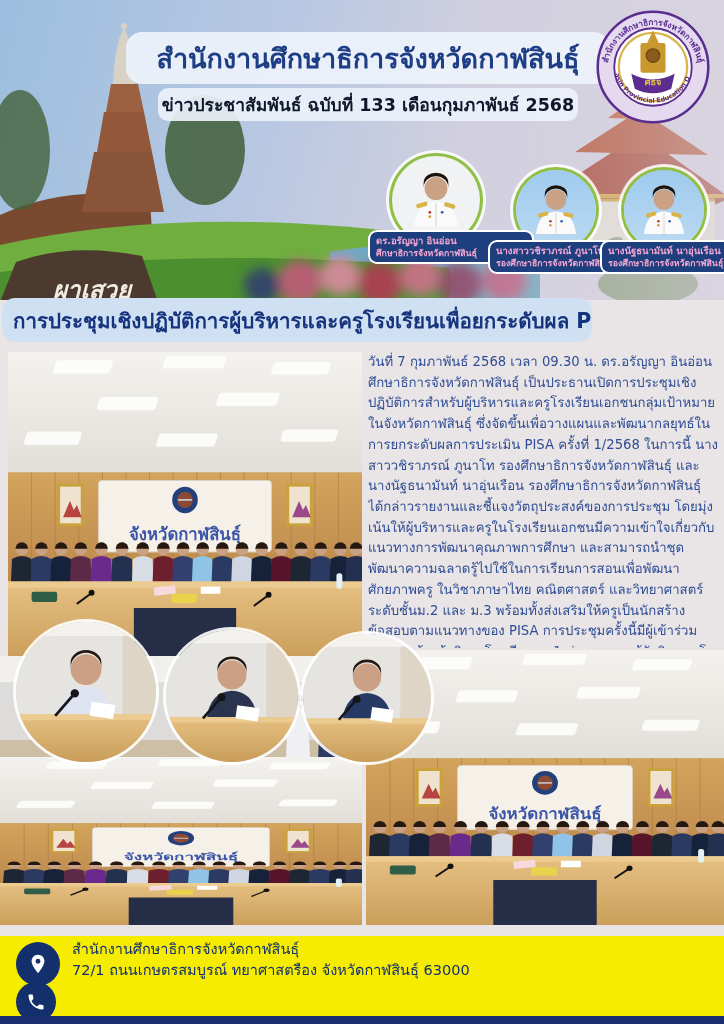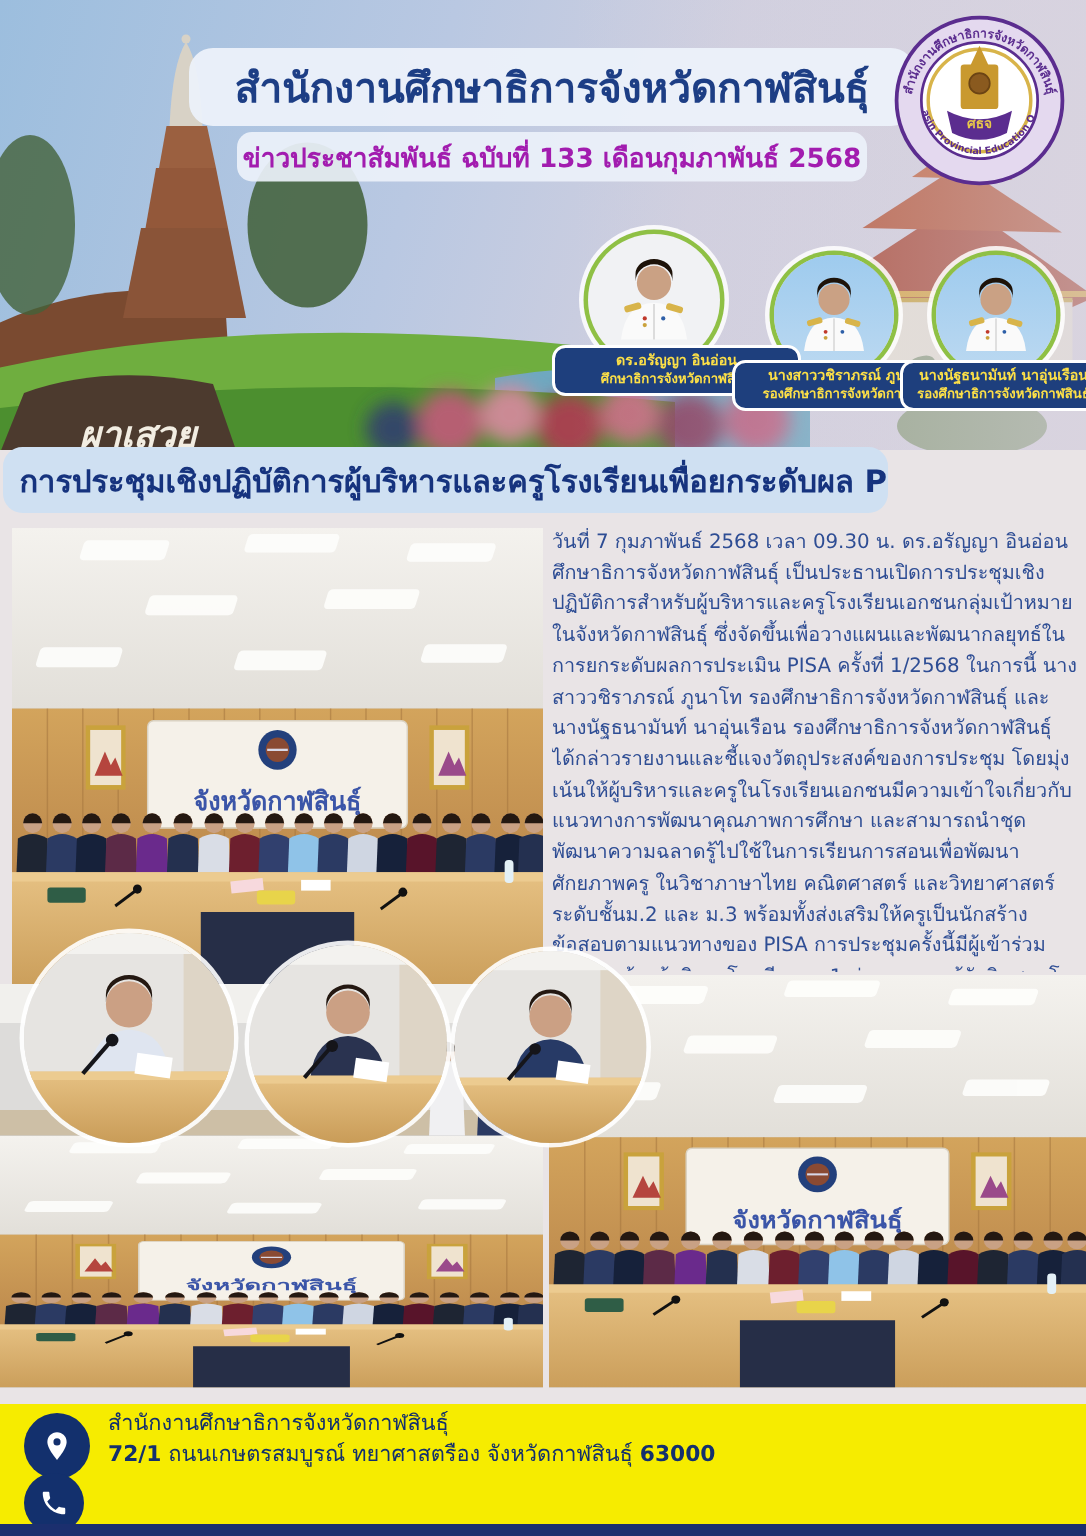--- a/index.html
+++ b/index.html
@@ -8,31 +8,31 @@
 
   
   .header{position:absolute;left:0;top:0;width:724px;height:300px;
     background:linear-gradient(105deg,#9cbede 0%,#b9c8e2 38%,#d0cfdf 62%,#d9d3de 100%);overflow:hidden;}
   .header svg.collage{position:absolute;left:0;top:0;}
   .title-pill{position:absolute;left:126px;top:32px;width:484px;height:52px;
     background:rgba(236,241,250,.95);border-radius:16px;display:flex;align-items:center;justify-content:center;
     color:#1d3e85;font-size:27px;font-weight:800;white-space:nowrap;overflow:hidden;}
   .subtitle-pill{position:absolute;left:158px;top:88px;width:420px;height:33px;
     background:rgba(236,241,250,.92);border-radius:10px;display:flex;align-items:center;justify-content:center;
-    color:#a21caf;font-size:17.5px;font-weight:700;white-space:nowrap;overflow:hidden;}
+    color:#0f172a;font-size:17.5px;font-weight:700;white-space:nowrap;overflow:hidden;}
   .logo{position:absolute;left:596px;top:10px;width:114px;height:114px;}
 
   .portrait{position:absolute;border-radius:50%;overflow:hidden;
     box-shadow:0 0 0 3px #8fc045,0 0 0 6px rgba(255,255,255,.85);}
   .portrait svg{display:block;width:100%;height:100%;}
   .p1{left:392px;top:156px;width:88px;height:88px;background:#f1f2f4;}
   .p2{left:516px;top:170px;width:80px;height:80px;background:linear-gradient(180deg,#9ecbee,#bcd9f1);}
   .p3{left:624px;top:170px;width:80px;height:80px;background:linear-gradient(180deg,#9ecbee,#bcd9f1);}
   .name-pill{position:absolute;background:#1e3f7d;border:2px solid #fff;border-radius:9px;
-    color:#fde047;text-align:center;padding:3px 6px;line-height:1.32;}
+    color:#f9a8d4;text-align:left;padding:3px 6px;line-height:1.32;}
   .name-pill .nm{font-size:9.5px;font-weight:700;white-space:nowrap;}
   .name-pill .ps{font-size:8.8px;font-weight:600;white-space:nowrap;}
   .l1{left:368px;top:230px;width:150px;}
   .l2{left:488px;top:240px;width:140px;}
   .l3{left:600px;top:240px;width:122px;}
 
   
   .banner{position:absolute;left:2px;top:298px;width:590px;height:44px;background:#cfe0f2;border-radius:13px;
     display:flex;align-items:center;color:#16337e;font-size:20.5px;font-weight:800;padding-left:11px;
     box-sizing:border-box;white-space:nowrap;overflow:hidden;z-index:5;}
@@ -54,21 +54,21 @@
   .c1{left:16px;top:322px;width:140px;height:140px;}
   .c2{left:166px;top:330px;width:132px;height:132px;}
   .c3{left:303px;top:334px;width:128px;height:128px;}
 
   
   .footer{position:absolute;left:0;top:936px;width:724px;height:80px;background:#f6ec00;}
   .f-icon{position:absolute;width:44px;height:44px;border-radius:50%;background:#13306d;
     display:flex;align-items:center;justify-content:center;}
   .fi1{left:16px;top:6px;} .fi2{left:16px;top:46px;width:40px;height:40px;}
   .f-text{position:absolute;left:72px;top:3px;color:#13306d;font-size:14.5px;line-height:1.48;}
-  .f-text .b{font-weight:700;} .f-text .r{font-weight:500;}
+  .f-text .b{font-weight:400;} .f-text .r{font-weight:500;}
   .f-line{white-space:nowrap;}
   .bottom-strip{position:absolute;left:0;top:1016px;width:724px;height:8px;background:#1b2f6e;}
 </style>
 </head>
 <body>
 
 <svg width="0" height="0" style="position:absolute" aria-hidden="true">
 <defs>
   <linearGradient id="gCeil" x1="0" y1="0" x2="0" y2="1">
         <stop offset="0" stop-color="#f4f2ee"></stop>

